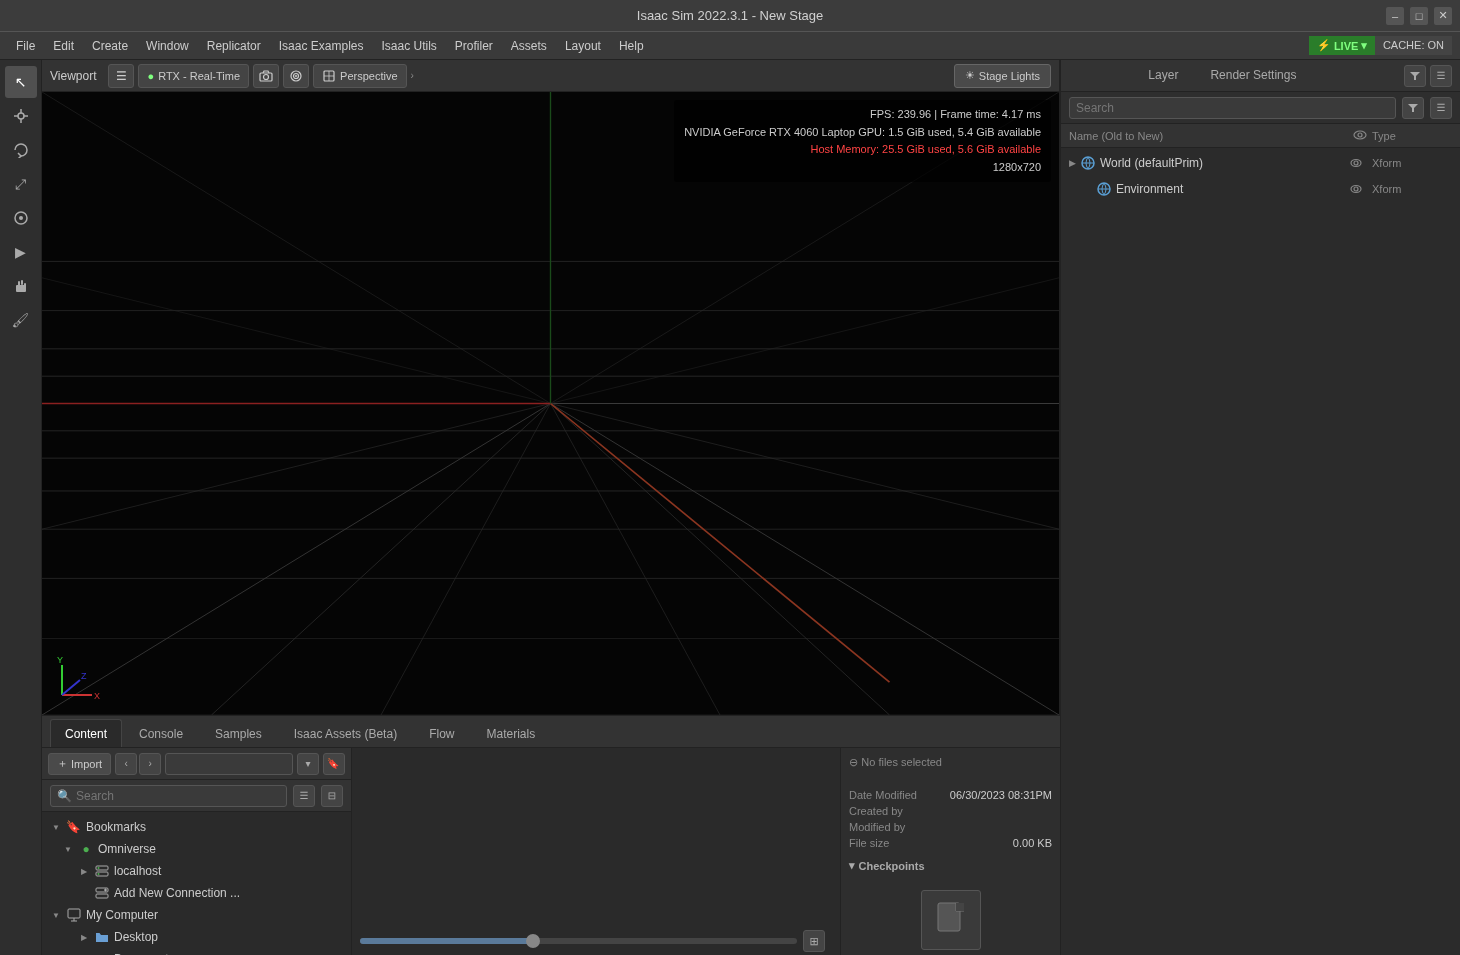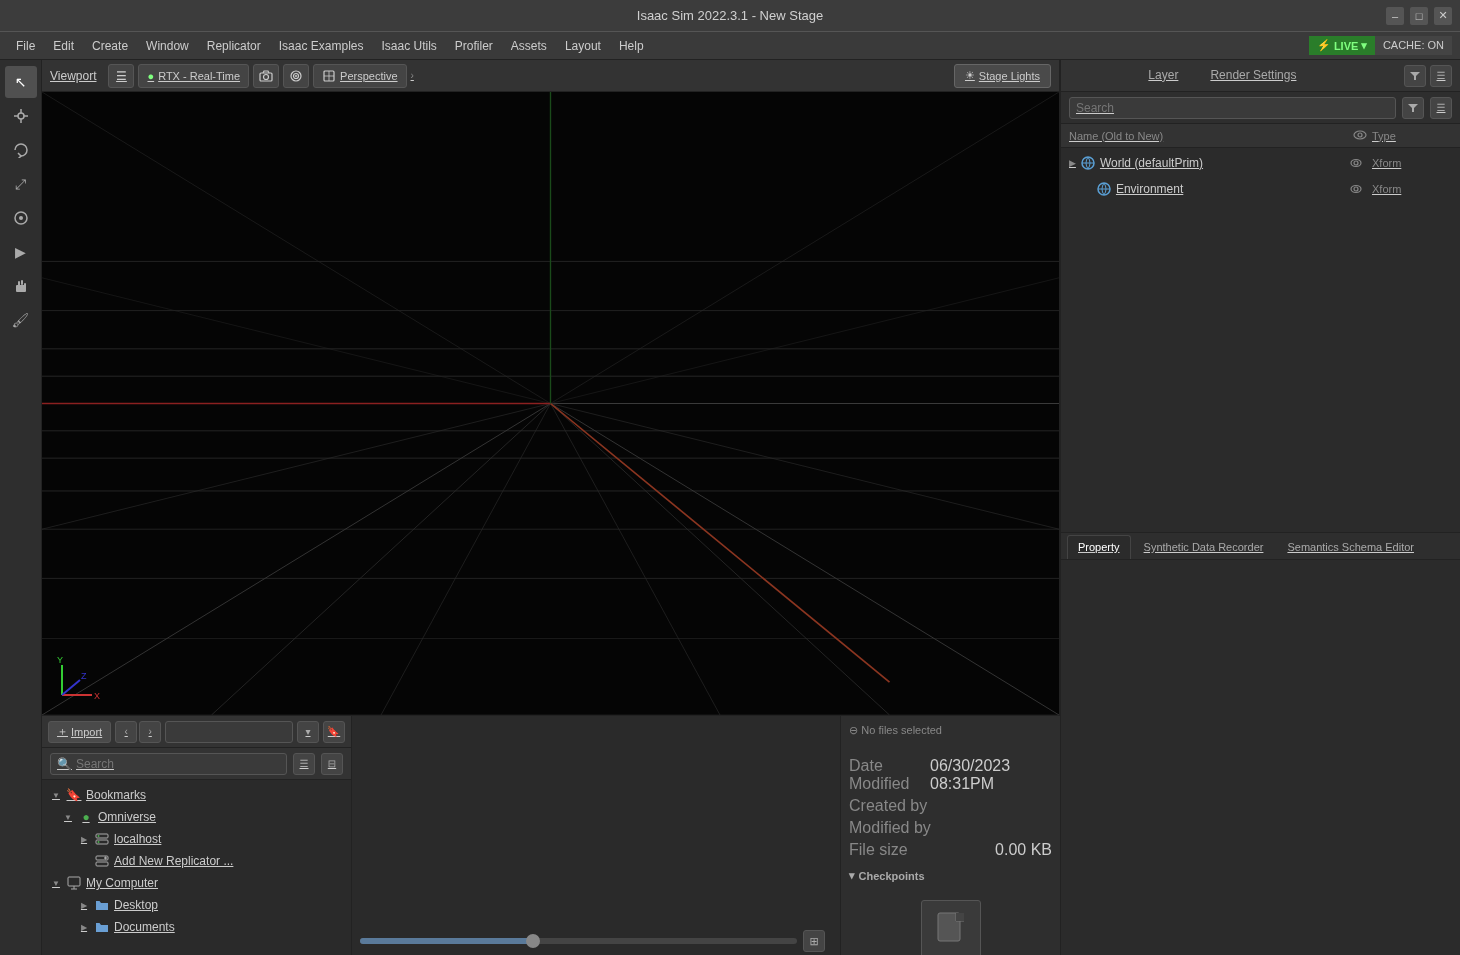--- a/index.html
+++ b/index.html
@@ -115,21 +115,20 @@
       font-size: 14px;
     }
     .toolbar-btn.active { background: #505050; color: #fff; }
 
     
     #center-area {
       flex: 1;
       display: flex;
       flex-direction: column;
       overflow: hidden;
-      text-decoration: underline;
     }
 
     
     #viewport-container {
       flex: 1;
       display: flex;
       flex-direction: column;
       background: #1a1a1a;
       border-right: 1px solid #222;
       position: relative;
@@ -432,21 +431,21 @@
       height: 100%;
       background: #2e2e2e;
       border-left: 1px solid #222;
       padding: 8px;
       overflow-y: auto;
     }
     .file-info-row {
       display: flex;
       justify-content: space-between;
       margin-bottom: 4px;
-      font-size: 16px;
+      font-size: 11px;
     }
     .file-info-label { color: #888; }
     .file-info-value { color: #ccc; }
 
     .checkpoints-section {
       margin-top: 10px;
     }
     .checkpoints-title {
       display: flex;
       align-items: center;
@@ -835,25 +834,39 @@
               <svg width="50" height="50" viewBox="0 0 50 50">
                 <line x1="10" y1="40" x2="40" y2="40" stroke="#cc3333" stroke-width="2"></line>
                 <text x="42" y="44" fill="#cc3333" font-size="9">X</text>
                 <line x1="10" y1="40" x2="10" y2="10" stroke="#33cc33" stroke-width="2"></line>
                 <text x="5" y="8" fill="#33cc33" font-size="9">Y</text>
                 <line x1="10" y1="40" x2="28" y2="25" stroke="#3333cc" stroke-width="2"></line>
                 <text x="29" y="24" fill="#3333cc" font-size="9">Z</text>
               </svg>
             </div>
 
+            <div id="hud-info">
+              <div>FPS: 239.96 | Frame time: 4.17 ms</div>
+              <div>NVIDIA GeForce RTX 4060 Laptop GPU: 1.5 GiB used, 5.4 GiB available</div>
+              <div class="hud-red">Host Memory: 25.5 GiB used, 5.6 GiB available</div>
+              <div>1280x720</div>
+            </div>
           </div>
         </div>
 
         <div id="bottom-panel">
 
+          <div id="bottom-tabs">
+            <div class="bottom-tab active">Content</div>
+            <div class="bottom-tab">Console</div>
+            <div class="bottom-tab">Samples</div>
+            <div class="bottom-tab">Isaac Assets (Beta)</div>
+            <div class="bottom-tab">Flow</div>
+            <div class="bottom-tab">Materials</div>
+          </div>
 
           <div id="bottom-content">
 
             <div id="content-sidebar">
 
               <div id="content-toolbar">
                 <button class="content-tool-btn">
                   <span>＋</span>
                   <span>Import</span>
                 </button>
@@ -907,21 +920,21 @@
                 <div class="tree-item indent-2">
                   <span class="tree-toggle" style="visibility:hidden;">▶</span>
                   <span class="tree-icon">
                     <svg width="14" height="14" viewBox="0 0 14 14" fill="currentColor">
                       <rect x="1" y="2" width="12" height="4" rx="1" fill="none" stroke="#aaa" stroke-width="1"></rect>
                       <rect x="1" y="8" width="12" height="4" rx="1" fill="none" stroke="#aaa" stroke-width="1"></rect>
                       <line x1="10.5" y1="2.5" x2="10.5" y2="5.5" stroke="#aaa" stroke-width="1.2"></line>
                       <line x1="9" y1="4" x2="12" y2="4" stroke="#aaa" stroke-width="1.2"></line>
                     </svg>
                   </span>
-                  <span>Add New Replicator ...</span>
+                  <span>Add New Connection ...</span>
                 </div>
 
                 <div class="tree-item">
                   <span class="tree-toggle">▼</span>
                   <span class="tree-icon">
                     <svg width="14" height="14" viewBox="0 0 14 14" fill="none" stroke="#aaa" stroke-width="1">
                       <rect x="1" y="1" width="12" height="9" rx="1"></rect>
                       <line x1="4" y1="13" x2="10" y2="13"></line>
                       <line x1="7" y1="10" x2="7" y2="13"></line>
                     </svg>
@@ -1078,25 +1091,20 @@
             <div class="row-vis">
               <svg width="14" height="14" viewBox="0 0 14 14" fill="none" stroke="#888" stroke-width="1.2">
                 <ellipse cx="7" cy="7" rx="5" ry="3.5"></ellipse>
                 <circle cx="7" cy="7" r="2"></circle>
               </svg>
             </div>
             <div class="row-type">Xform</div>
           </div>
         </div>
 
-        <div id="prop-tabs">
-          <div class="prop-tab active">Property</div>
-          <div class="prop-tab">Synthetic Data Recorder</div>
-          <div class="prop-tab">Semantics Schema Editor</div>
-        </div>
 
         <div id="prop-content">
         </div>
 
       </div>
 
     </div>
   </div>
 </div>
 

